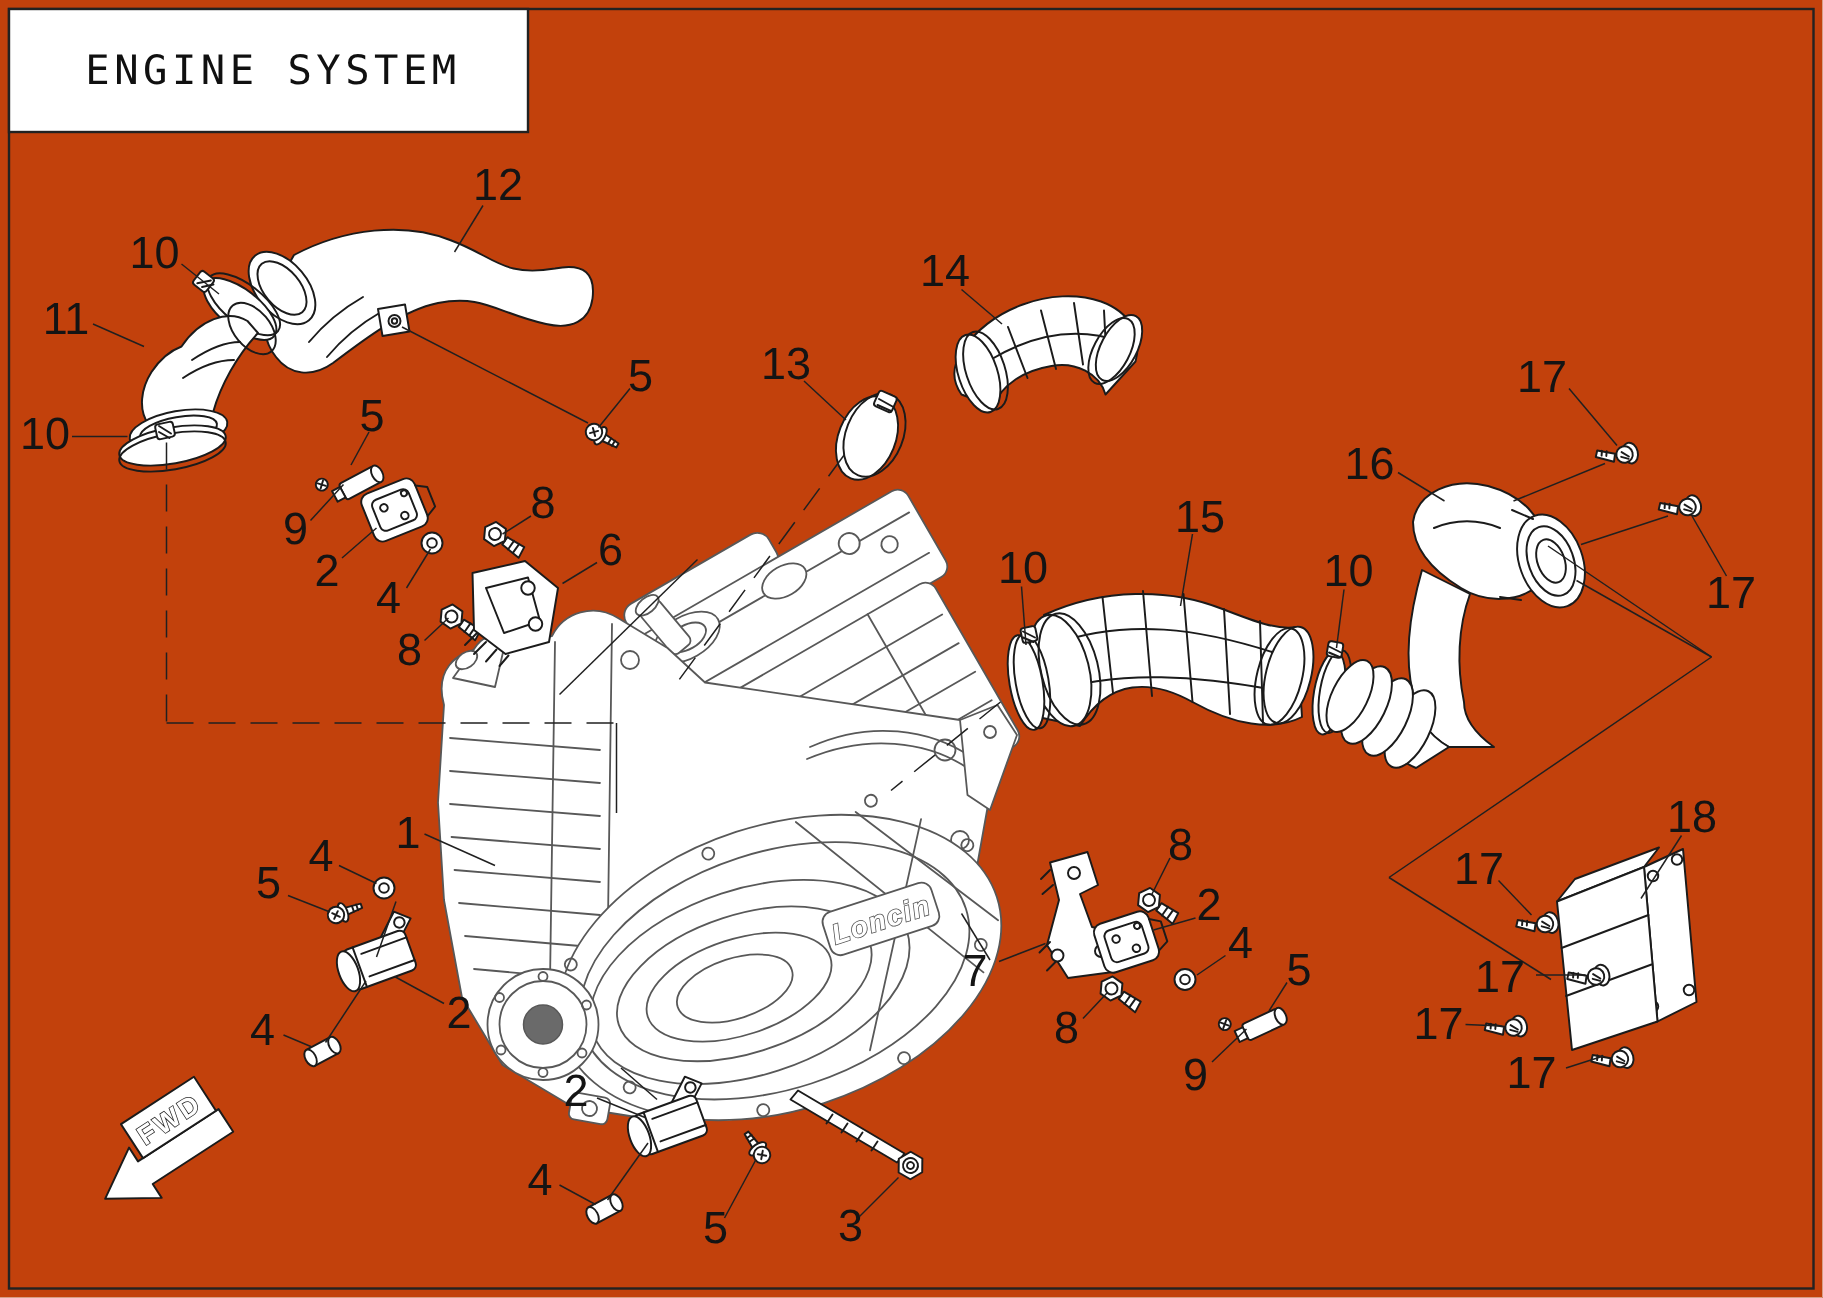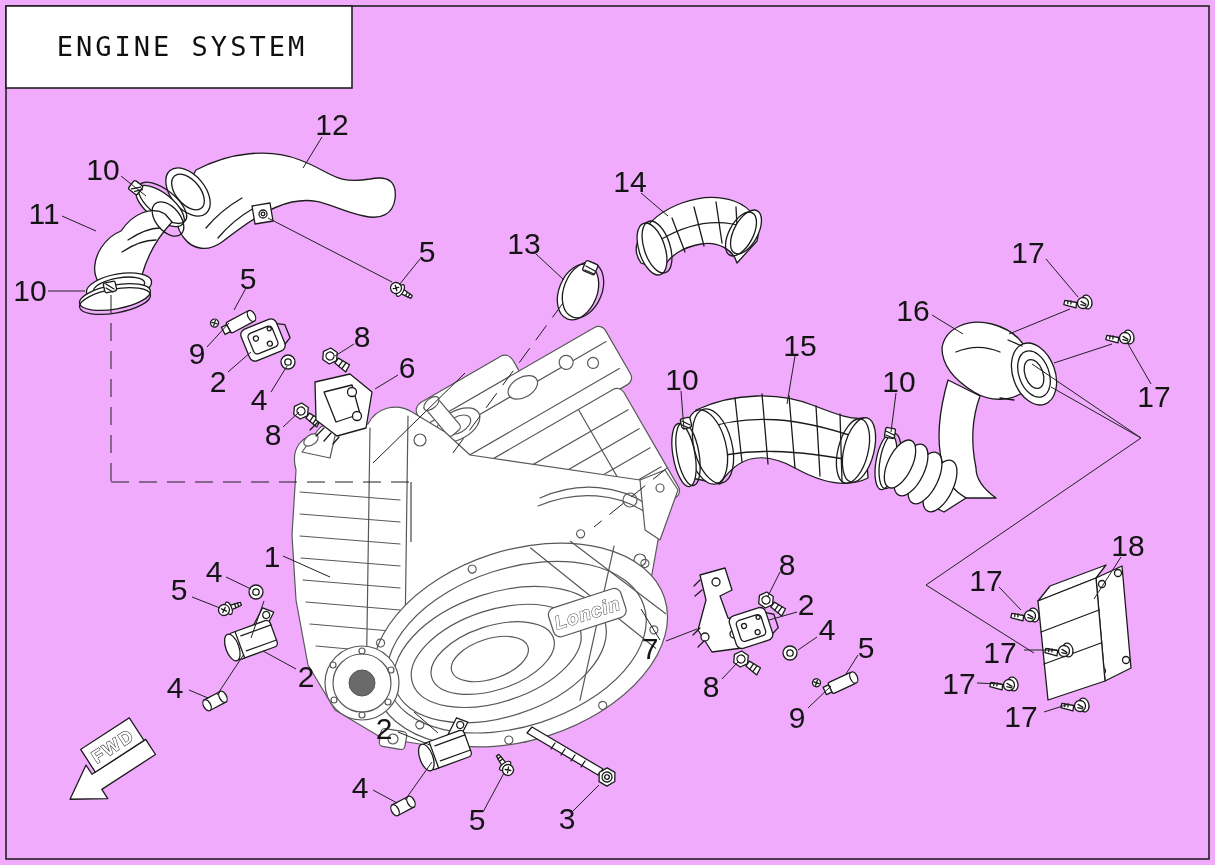--- a/index.html
+++ b/index.html
@@ -1,16 +1,16 @@
 <!DOCTYPE html>
 <html><head>
 <meta charset="utf-8">
 <style>
   html,body{margin:0;padding:0;background:#e8e8e8;}
-  #stage{width:1215px;height:865px;background:#f0abfc;position:relative;margin:0 auto;
+  #stage{width:1215px;height:865px;background:#c2410c;position:relative;margin:0 auto;
          font-family:"Liberation Sans",sans-serif;}
   svg{position:absolute;left:0;top:0;}
   .ink{stroke:#1b1b1b;fill:none;stroke-width:1.3;stroke-linejoin:round;stroke-linecap:round;}
   .inkf{stroke:#1b1b1b;fill:#ffffff;stroke-width:1.3;stroke-linejoin:round;}
   .eng{stroke:#585858;fill:none;stroke-width:1.2;stroke-linejoin:round;stroke-linecap:round;}
   .engf{stroke:#585858;fill:#ffffff;stroke-width:1.2;stroke-linejoin:round;}
   .engd{stroke:#585858;fill:#6a6a6a;stroke-width:1;}
   .lead{stroke:#202020;stroke-width:1;fill:none;}
   .callout-text{font-family:"Liberation Sans",sans-serif;font-size:30px;fill:#141414;}
   .title-text{font-family:"DejaVu Sans Mono",monospace;font-size:27px;letter-spacing:3px;fill:#101010;}

